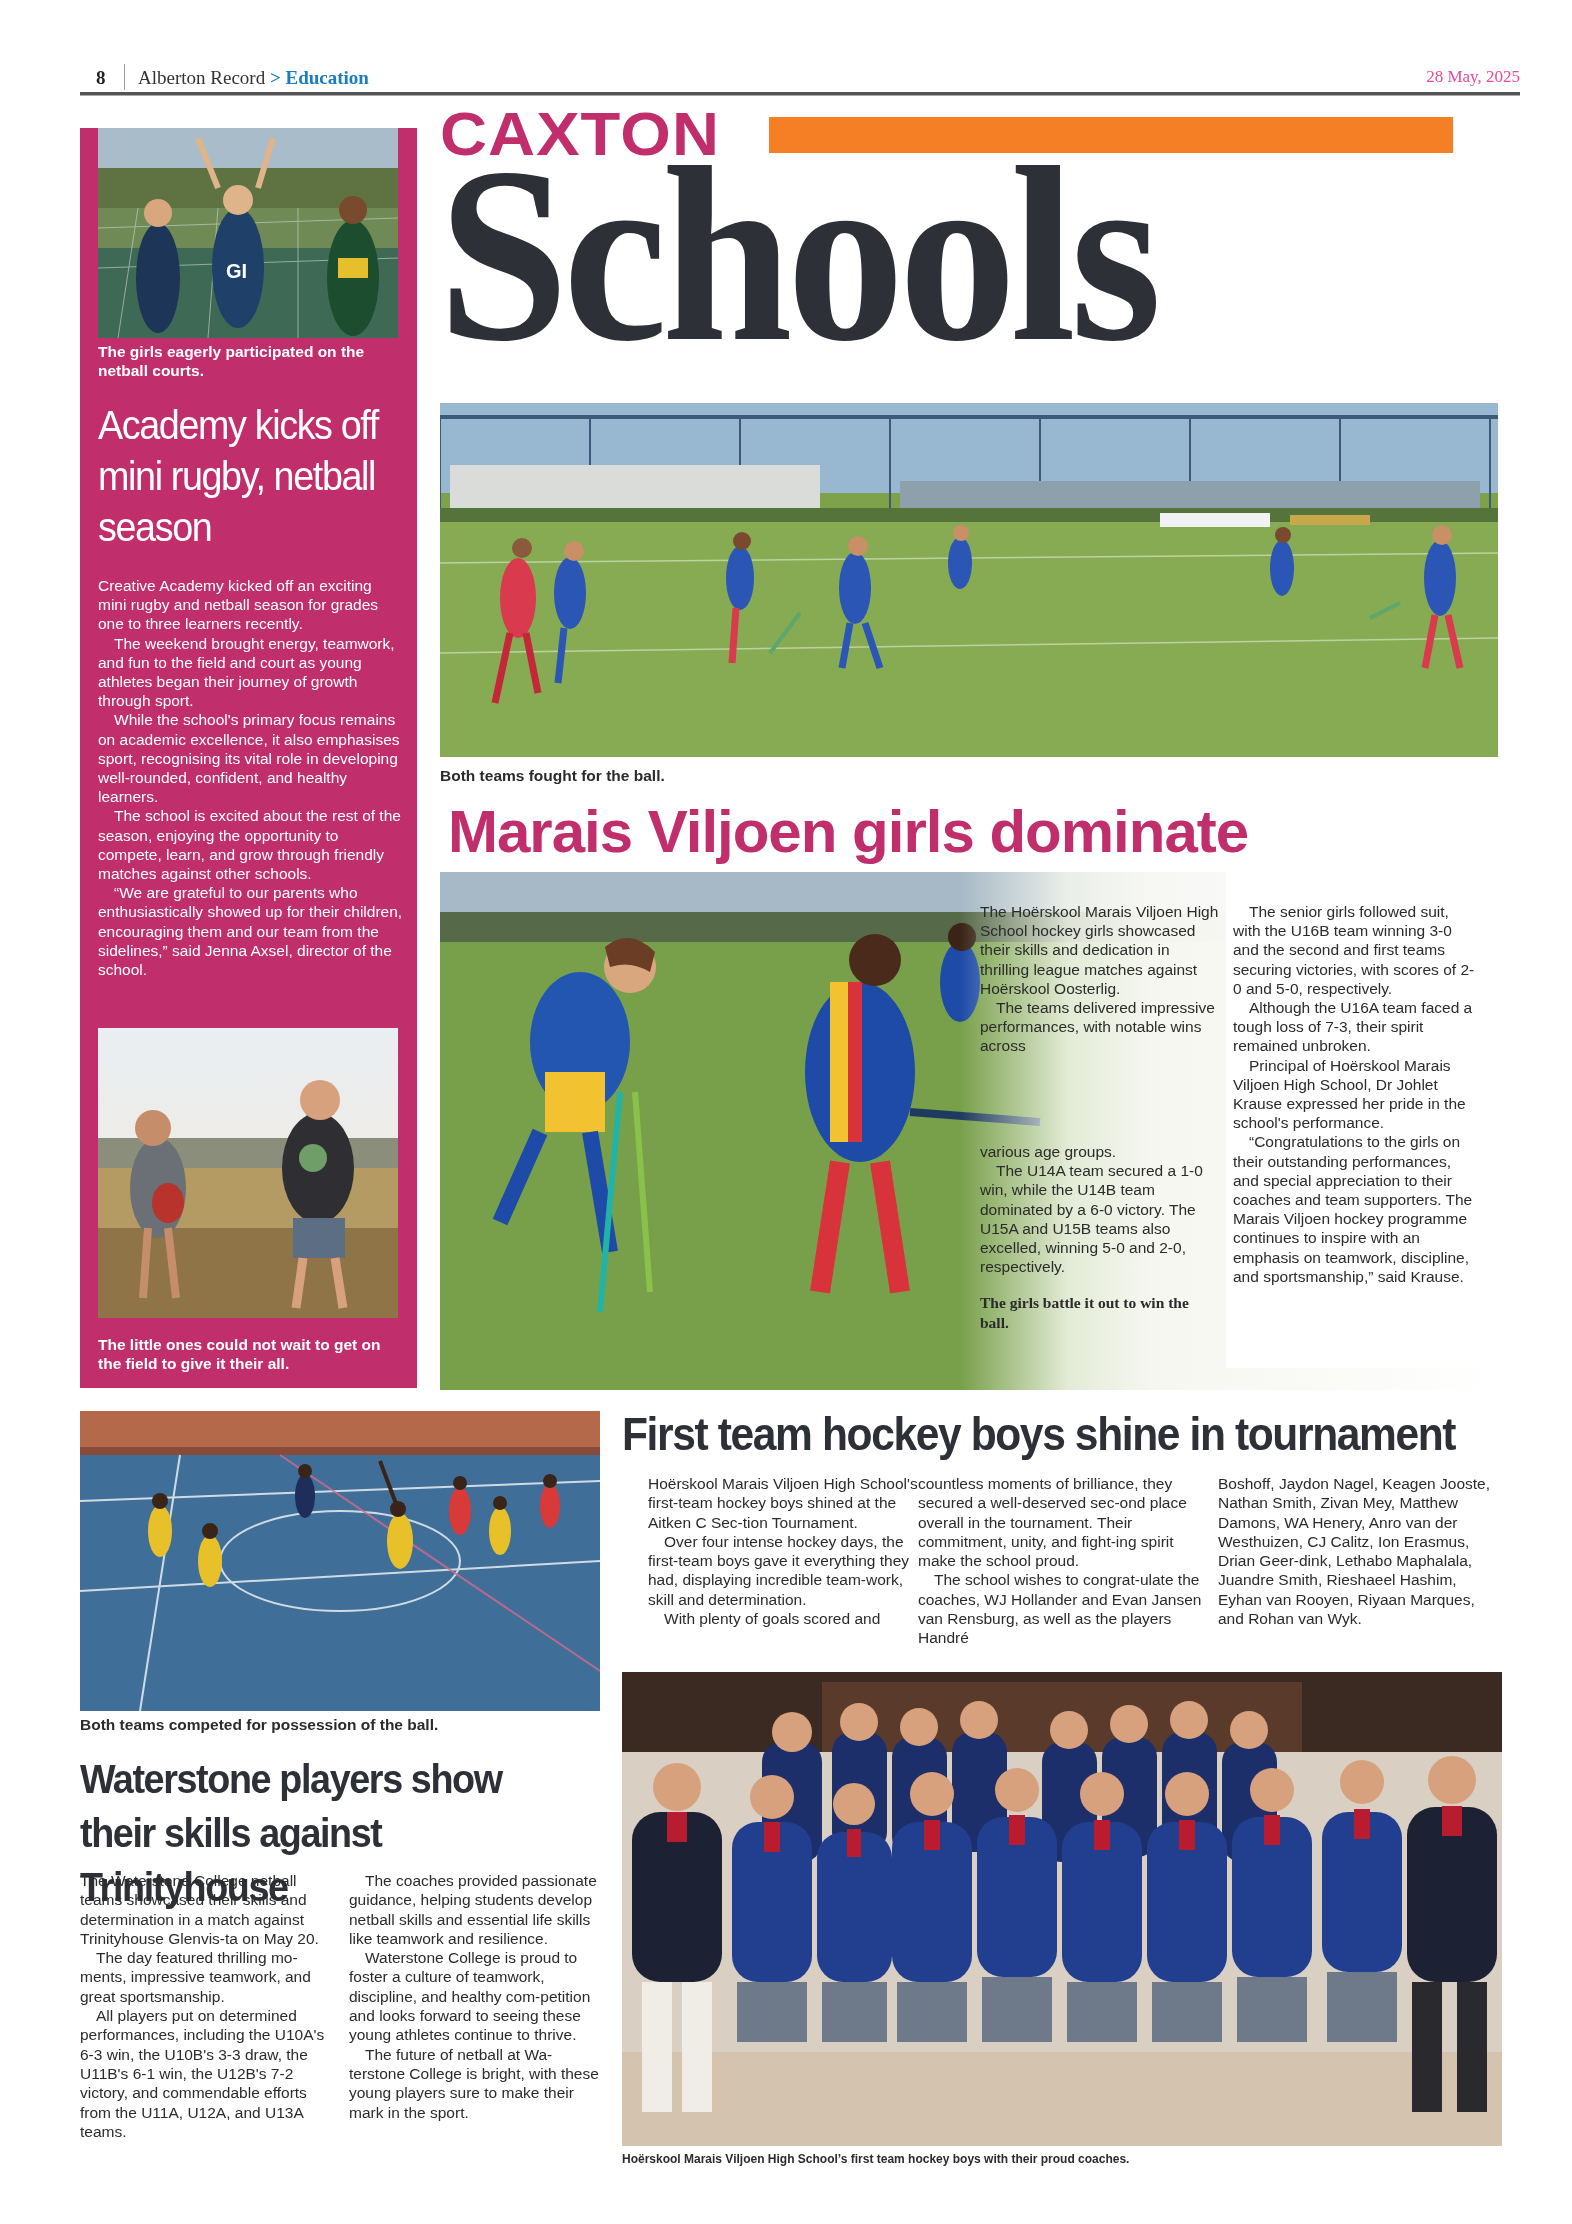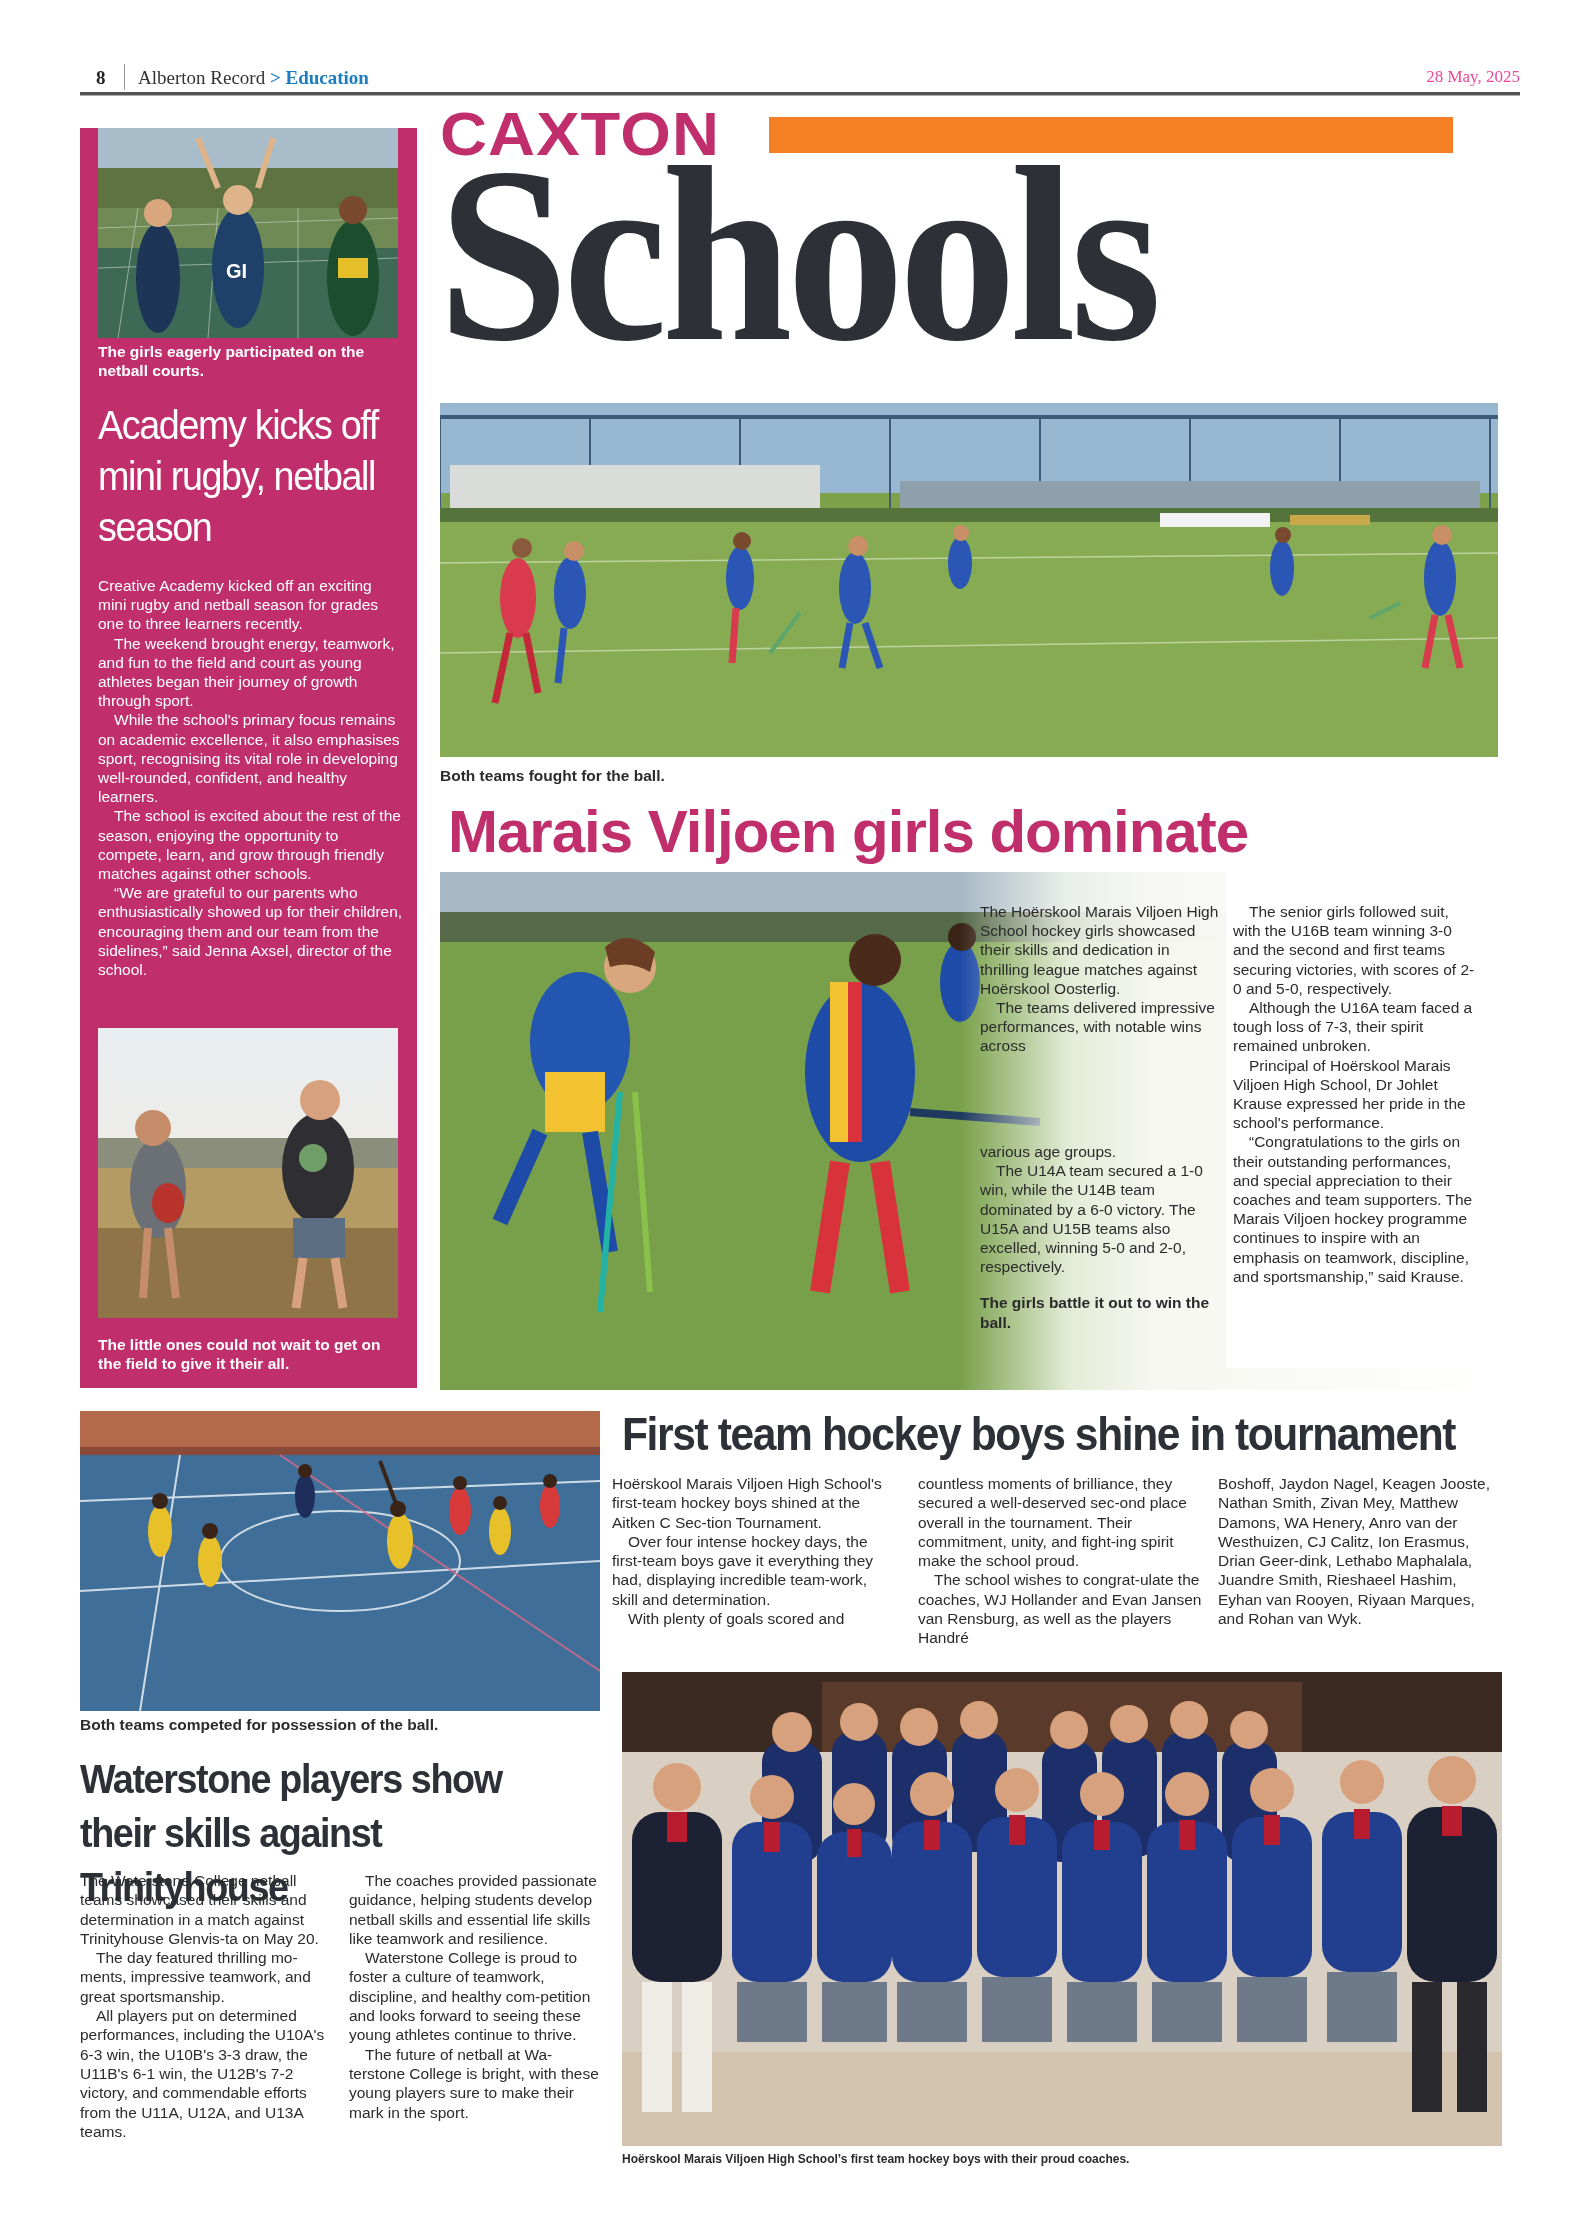--- a/index.html
+++ b/index.html
@@ -38,21 +38,21 @@
   .marais-headline { position: absolute; left: 448px; top: 792px; font-family: "Liberation Sans", sans-serif; font-weight: bold; font-size: 60px; color: #c02f6c; letter-spacing: -1px; line-height: 80px; }
 
   
   .marais-block { position: absolute; left: 440px; top: 872px; width: 1058px; height: 518px; overflow: hidden; }
   .marais-block .photo { position: absolute; left: 0; top: 0; width: 1058px; height: 518px; }
   .marais-block .fade { position: absolute; left: 520px; top: 0; width: 538px; height: 518px; background: linear-gradient(90deg, rgba(255,255,255,0) 0%, rgba(246,248,238,0.85) 20%, rgba(250,250,246,0.96) 35%, rgba(255,255,255,1) 100%); }
   .marais-block .white-panel { position: absolute; left: 786px; top: 0; width: 258px; height: 496px; background: #fff; }
   .marais-col { position: absolute; font-size: 15.5px; line-height: 19.2px; color: #2b2b2b; }
   .marais-col p { text-indent: 16px; }
   .marais-col p.noindent { text-indent: 0; }
-  .marais-col .bold-cap { font-weight: bold; margin-top: 17px; text-indent: 0; }
+  .marais-col .bold-cap { font-weight: bold; margin-top: 17px; text-indent: 0; font-family: Liberation Serif, serif; }
 
   
   .netball-photo { position: absolute; left: 80px; top: 1411px; width: 520px; height: 300px; }
   .netball-cap { position: absolute; left: 80px; top: 1716px; font-weight: bold; font-size: 15.5px; color: #2b2b2b; }
   .water-headline { position: absolute; left: 80px; top: 1752px; width: 540px; font-family: "Liberation Sans", sans-serif; font-size: 41px; line-height: 54px; color: #2d3036; letter-spacing: -1.5px; transform: scaleX(0.92); transform-origin: left; }
   .water-col { position: absolute; top: 1871px; font-size: 15.5px; line-height: 19.3px; color: #2b2b2b; }
   .water-col p { text-indent: 16px; }
   .water-col p.noindent { text-indent: 0; }
 
   
@@ -292,21 +292,21 @@
   <p>The day featured thrilling mo-ments, impressive teamwork, and great sportsmanship.</p>
   <p>All players put on determined performances, including the U10A's 6-3 win, the U10B's 3-3 draw, the U11B's 6-1 win, the U12B's 7-2 victory, and commendable efforts from the U11A, U12A, and U13A teams.</p>
 </div>
 <div class="water-col" style="left:349px; width:256px;">
   <p>The coaches provided passionate guidance, helping students develop netball skills and essential life skills like teamwork and resilience.</p>
   <p>Waterstone College is proud to foster a culture of teamwork, discipline, and healthy com-petition and looks forward to seeing these young athletes continue to thrive.</p>
   <p>The future of netball at Wa-terstone College is bright, with these young players sure to make their mark in the sport.</p>
 </div>
 
 <h2 class="first-headline">First team hockey boys shine in tournament</h2>
-<div class="first-col" style="left:612px; width:285px;">
+<div class="first-col" style="left:648px; width:285px;">
   <p class="noindent">Hoërskool Marais Viljoen High School's first-team hockey boys shined at the Aitken C Sec-tion Tournament.</p>
   <p>Over four intense hockey days, the first-team boys gave it everything they had, displaying incredible team-work, skill and determination.</p>
   <p>With plenty of goals scored and</p>
 </div>
 <div class="first-col" style="left:918px; width:285px;">
   <p class="noindent">countless moments of brilliance, they secured a well-deserved sec-ond place overall in the tournament. Their commitment, unity, and fight-ing spirit make the school proud.</p>
   <p>The school wishes to congrat-ulate the coaches, WJ Hollander and Evan Jansen van Rensburg, as well as the players Handré</p>
 </div>
 <div class="first-col" style="left:1218px; width:285px;">
   <p class="noindent">Boshoff, Jaydon Nagel, Keagen Jooste, Nathan Smith, Zivan Mey, Matthew Damons, WA Henery, Anro van der Westhuizen, CJ Calitz, Ion Erasmus, Drian Geer-dink, Lethabo Maphalala, Juandre Smith, Rieshaeel Hashim, Eyhan van Rooyen, Riyaan Marques, and Rohan van Wyk.</p>

